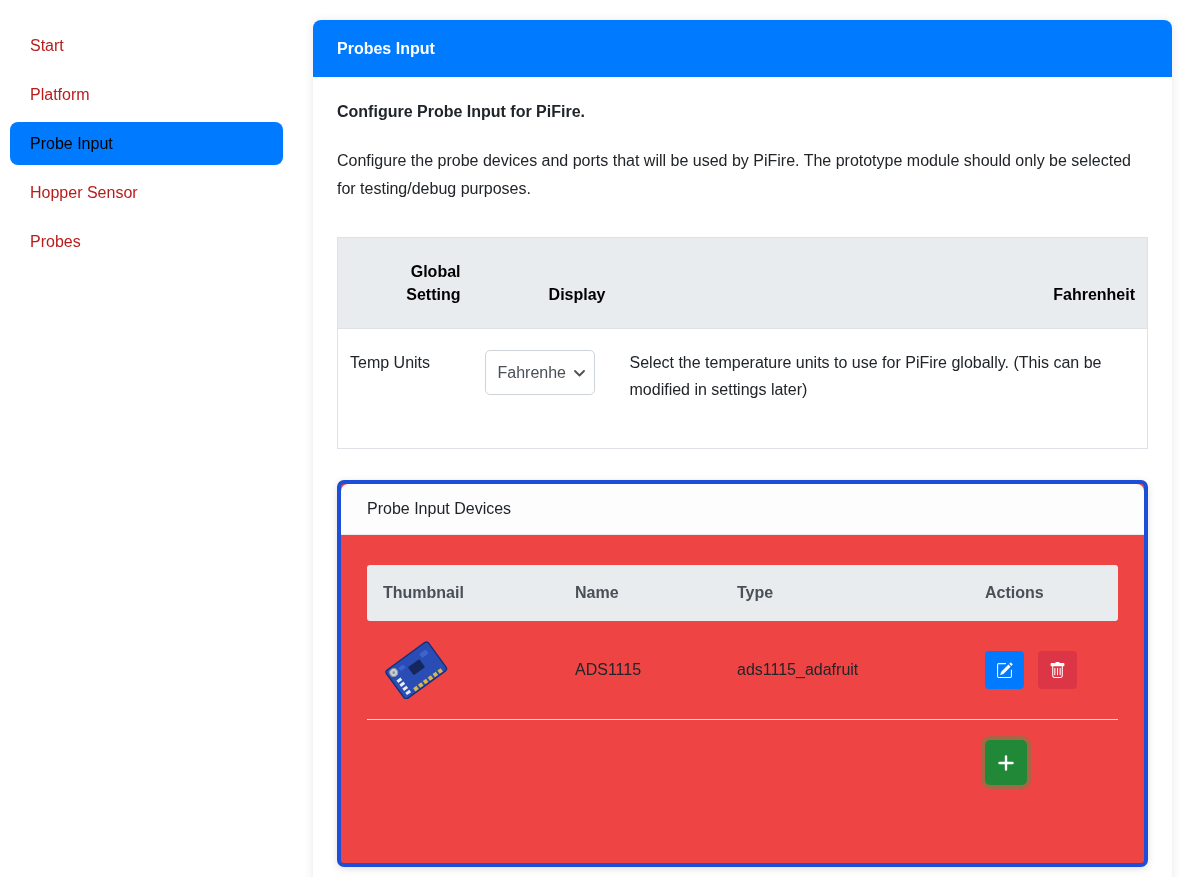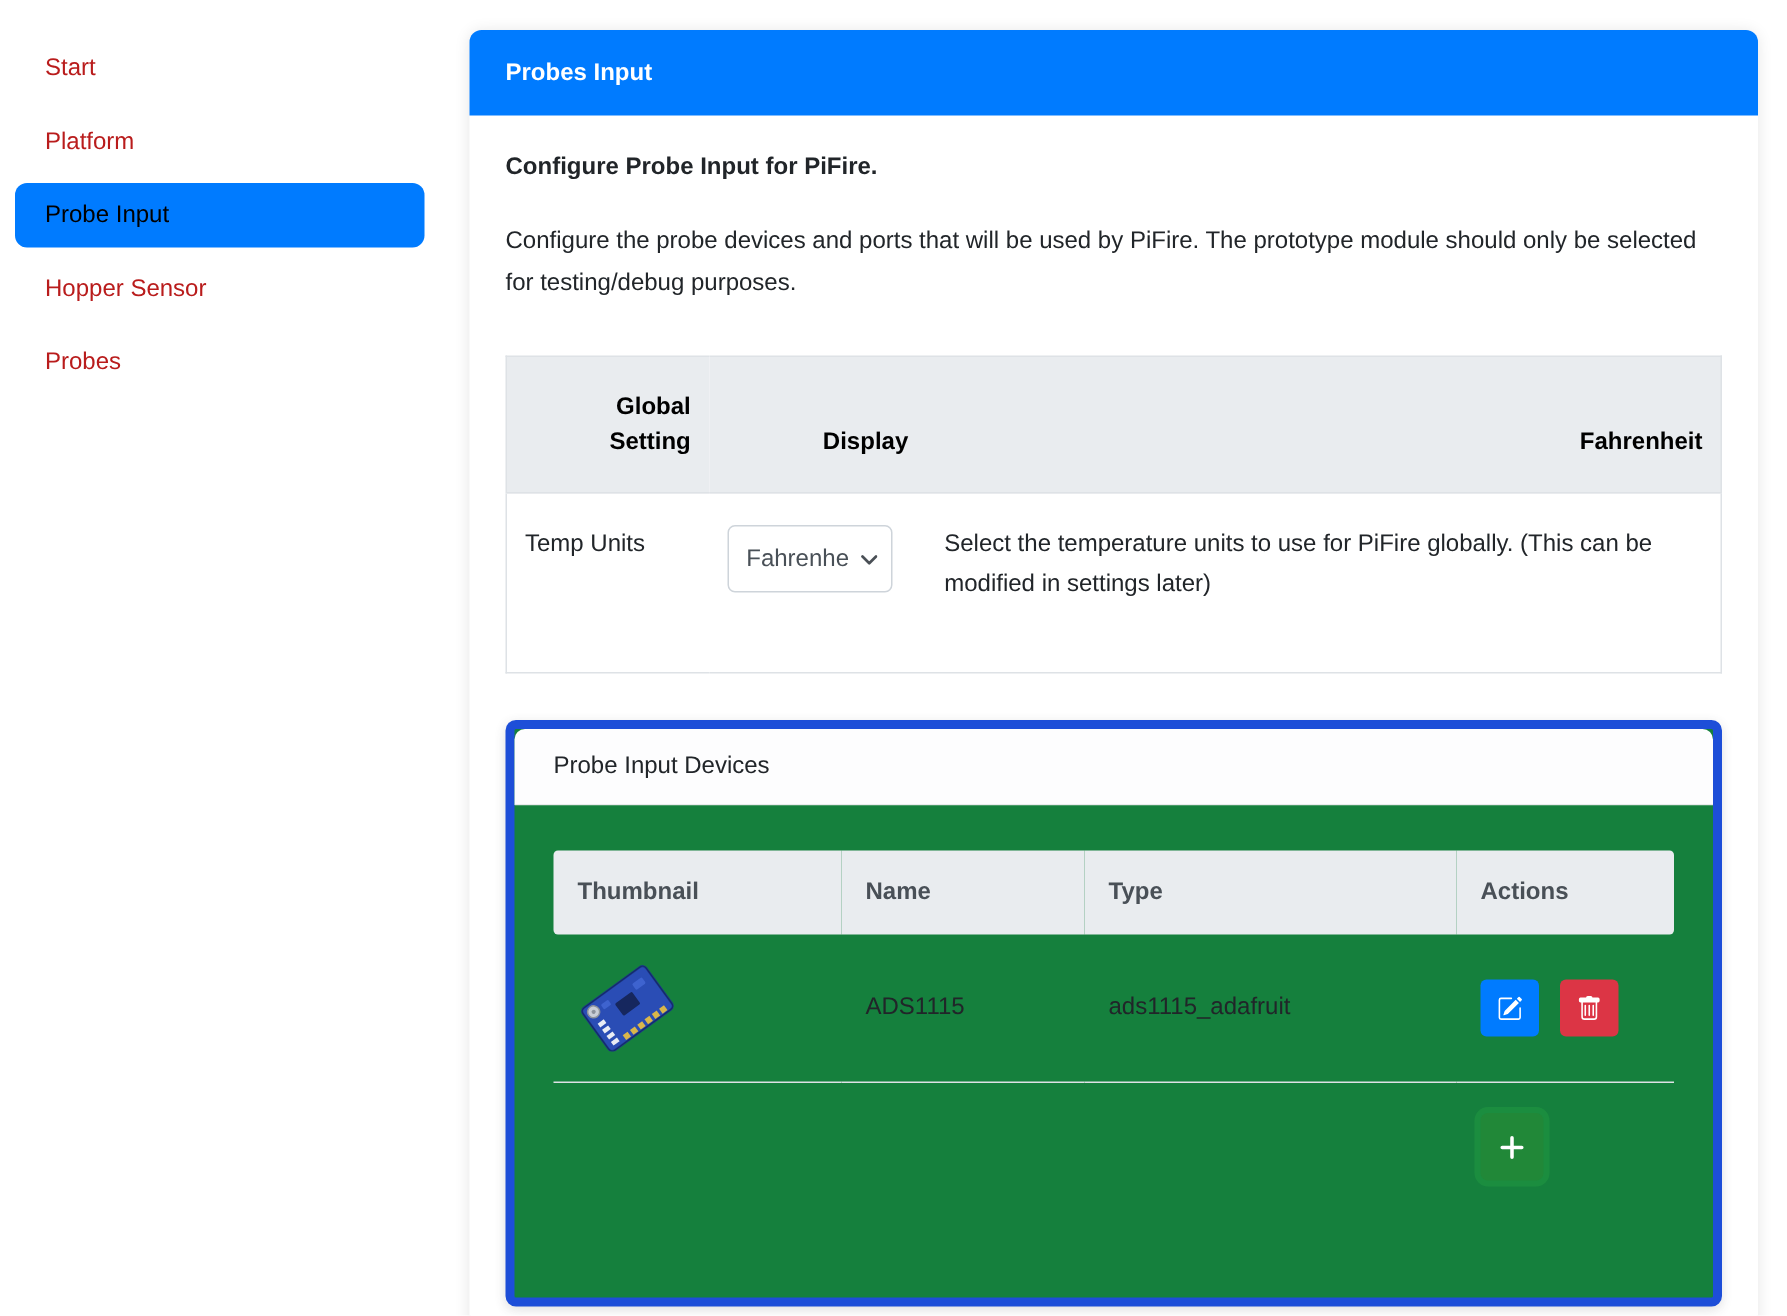--- a/index.html
+++ b/index.html
@@ -60,22 +60,22 @@
     position:relative; width:110px; height:45px;
     border:1px solid #ced4da; border-radius:5px; background:#ffffff;
     display:flex; align-items:center; padding:0 28px 0 12px;
     color:#495057; cursor:pointer; overflow:hidden; margin-top:1px;
   }
   .select-box .sel-text { white-space:nowrap; overflow:hidden; }
   .select-box .caret { position:absolute; right:9px; top:19px; }
 
   
   .card-inner {
-    margin-top:31px; border:6px solid #1d4ed8; border-radius:7px;
-    background:#15803d; box-shadow:0 2px 7px rgba(60,64,67,0.16);
+    margin-top:31px; border:4px solid #1d4ed8; border-radius:7px;
+    background:#ef4444; box-shadow:0 2px 7px rgba(60,64,67,0.16);
   }
   .card-inner-header {
     padding:16px 26px; background:#fdfdfe;
     border-bottom:1px solid #e9eaec; border-radius:7px 7px 0 0;
   }
   .card-inner-body { padding:30px 26px 58px 26px; }
 
   table.tbl2 { width:100%; border-collapse:collapse; }
   table.tbl2 thead th {
     background:#e9ecef; color:#495057; text-align:left; font-weight:bold;

